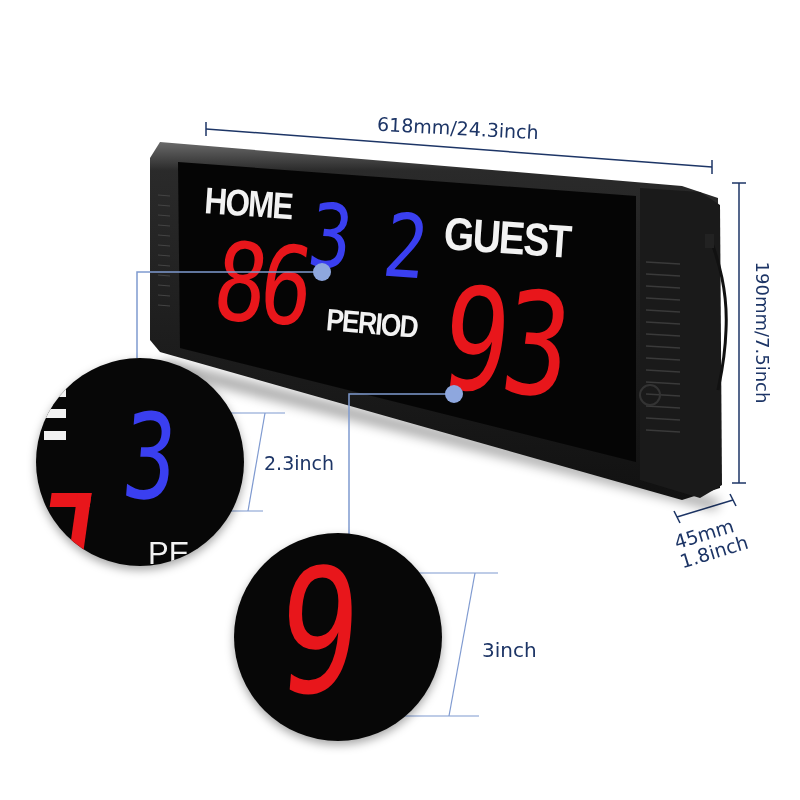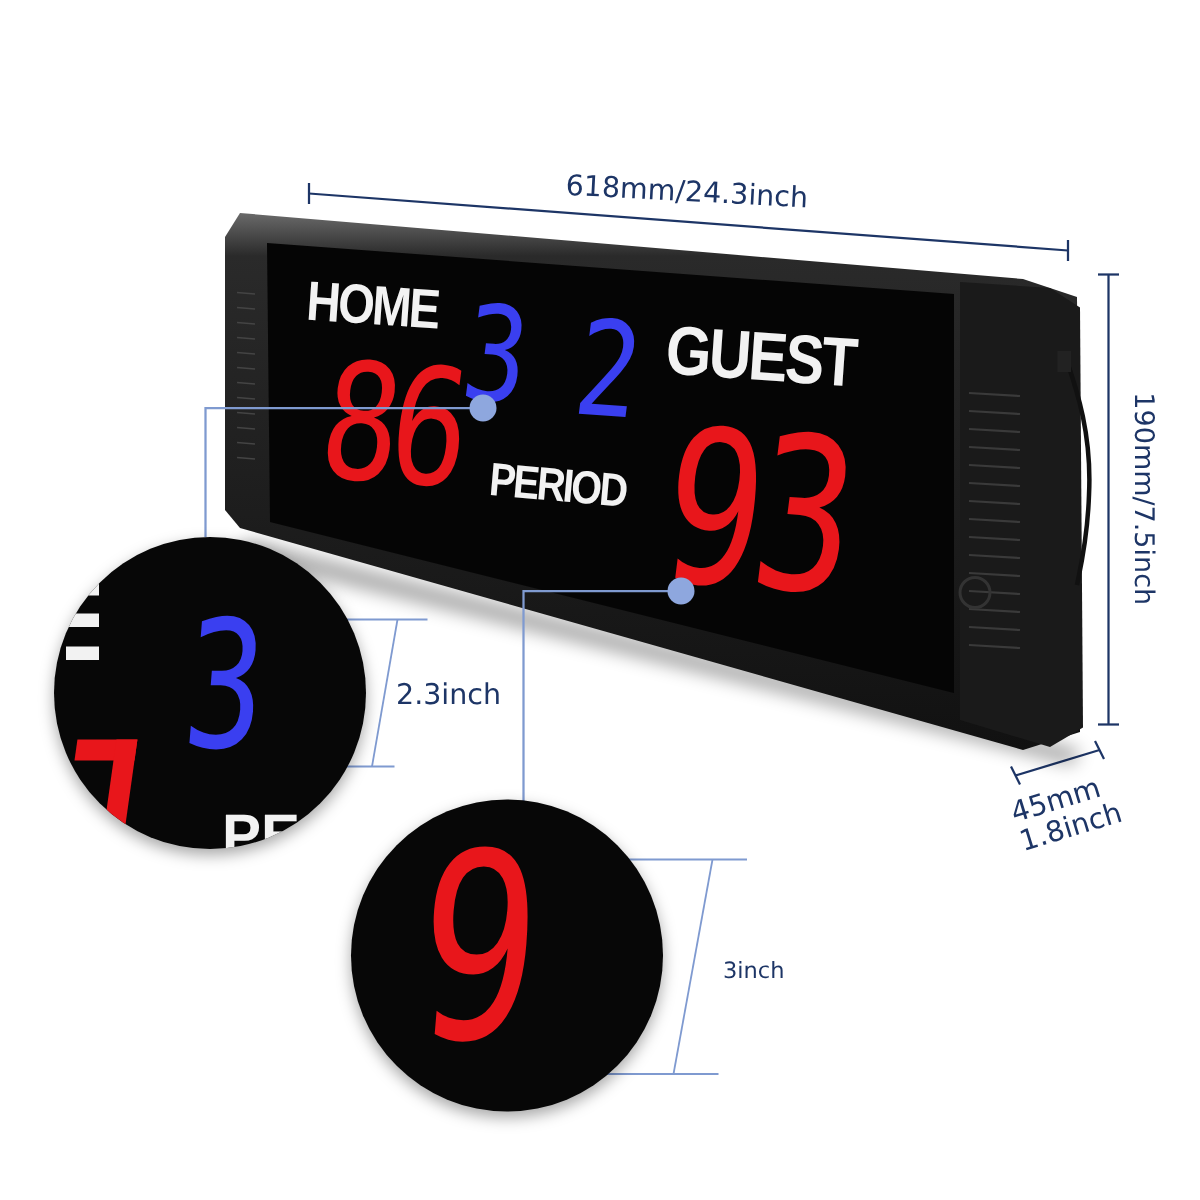--- a/index.html
+++ b/index.html
@@ -120,20 +120,20 @@
 </div>
 
 <div class="abs" style="left:36px;top:358px;width:208px;height:208px;border-radius:50%;background:#070707;overflow:hidden;box-shadow:0 4px 10px rgba(0,0,0,0.35);">
   <div class="abs" style="left:8px;top:30px;width:22px;height:52px;border-left:0;">
     <div style="position:absolute;left:0;top:0;width:22px;height:9px;background:#f2f2f2;"></div>
     <div style="position:absolute;left:0;top:21px;width:22px;height:9px;background:#f2f2f2;"></div>
     <div style="position:absolute;left:0;top:43px;width:22px;height:9px;background:#f2f2f2;"></div>
   </div>
   <div class="abs" style="left:92px;top:40px;font-family:'DejaVu Sans Mono', monospace;font-size:118px;line-height:118px;color:#3a3ff0;transform:scaleX(0.75) skewX(-6deg);transform-origin:left top;">3</div>
   <div class="abs" style="left:10px;top:135px;width:40px;height:80px;border-top:14px solid #e8161b;border-right:14px solid #e8161b;transform:skewX(-8deg);box-sizing:border-box;"></div>
-  <div class="abs" style="left:112px;top:178px;font-size:39px;font-weight:bold;color:#f2f2f2;">PE</div>
+  <div class="abs" style="left:112px;top:178px;font-size:31px;font-weight:normal;color:#f2f2f2;">PE</div>
 </div>
 <div class="abs dim-text" style="left:264px;top:452px;font-size:19px;">2.3inch</div>
 
 <div class="abs" style="left:234px;top:533px;width:208px;height:208px;border-radius:50%;background:#070707;overflow:hidden;box-shadow:0 4px 10px rgba(0,0,0,0.35);">
   <div class="abs" style="left:52px;top:14px;font-family:'DejaVu Sans Mono', monospace;font-size:172px;line-height:172px;color:#e8161b;transform:scaleX(0.78) skewX(-6deg);transform-origin:left top;">9</div>
 </div>
-<div class="abs dim-text" style="left:482px;top:638px;font-size:15px;">3inch</div>
+<div class="abs dim-text" style="left:482px;top:638px;font-size:20px;">3inch</div>
 
 </body></html>

